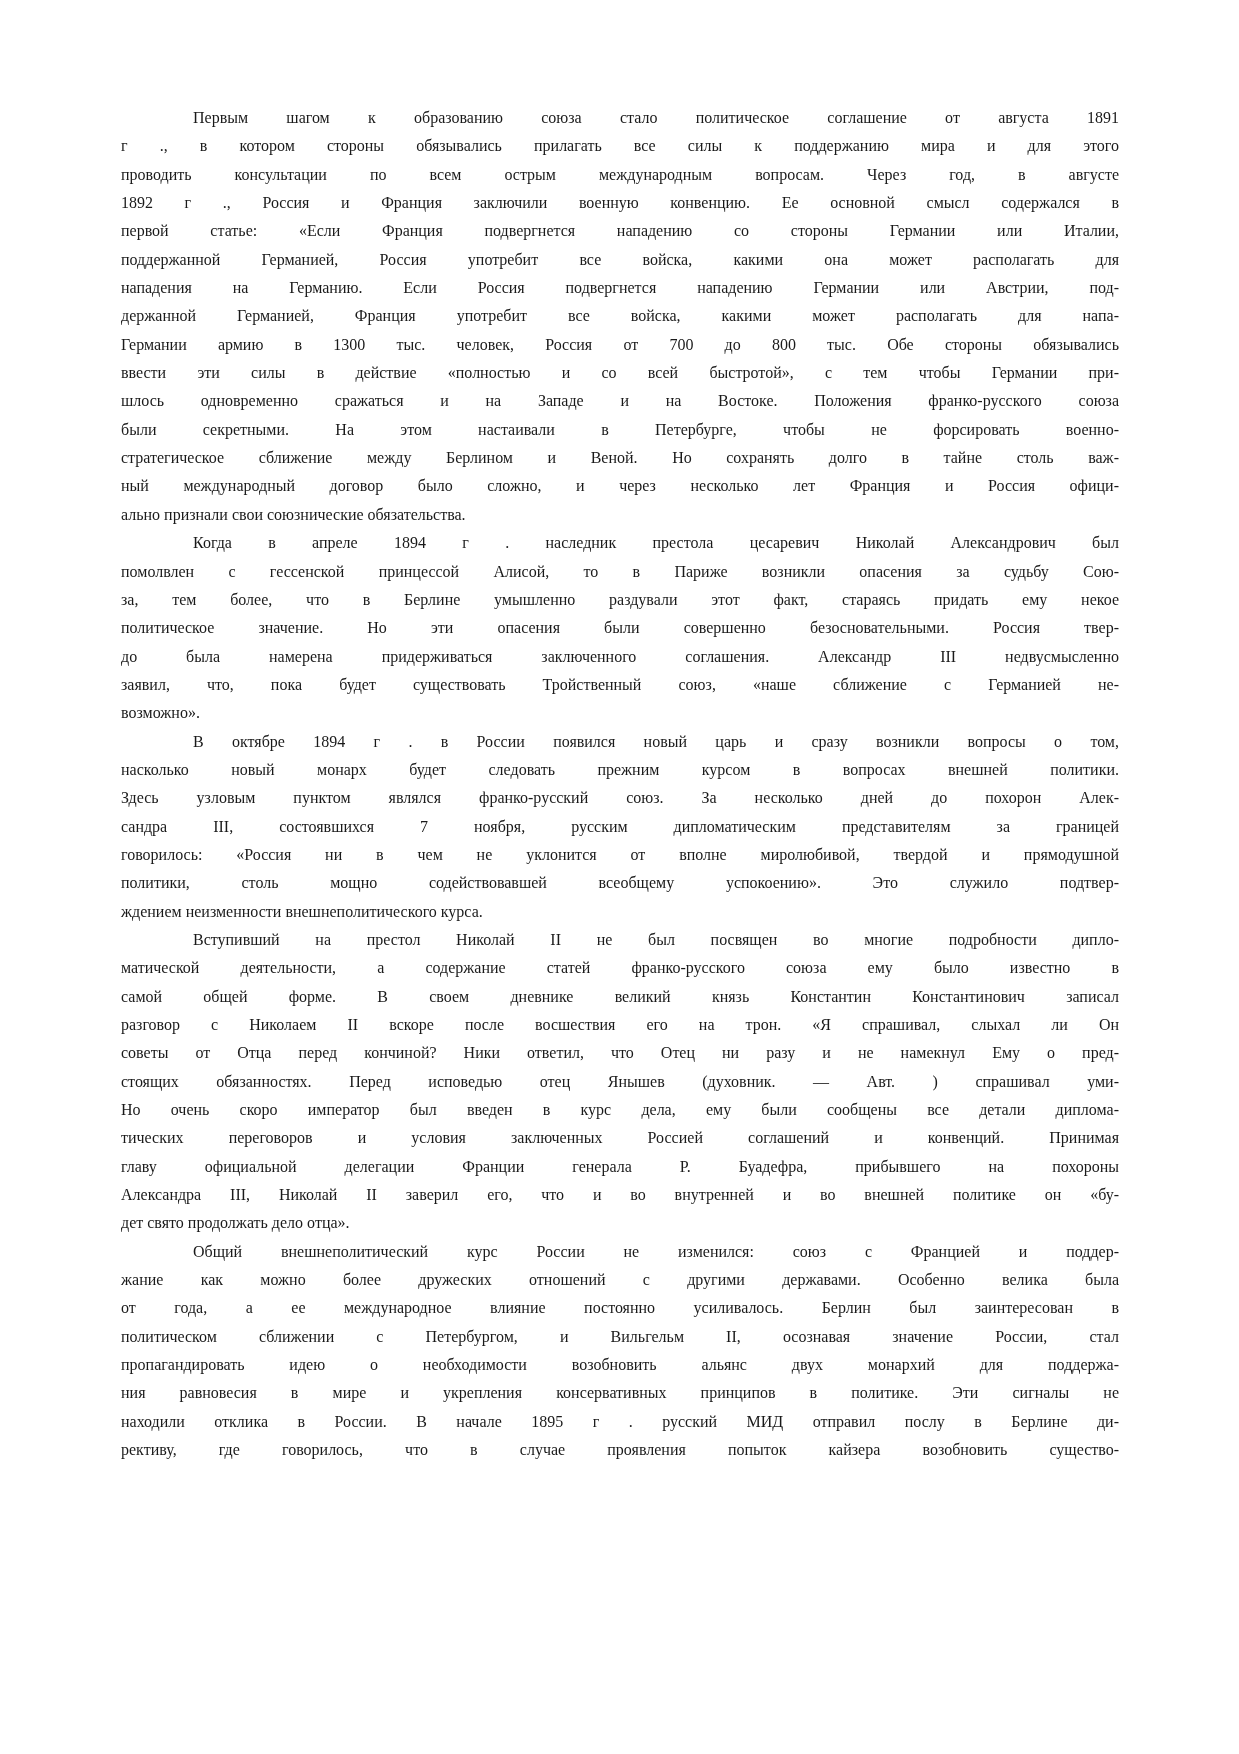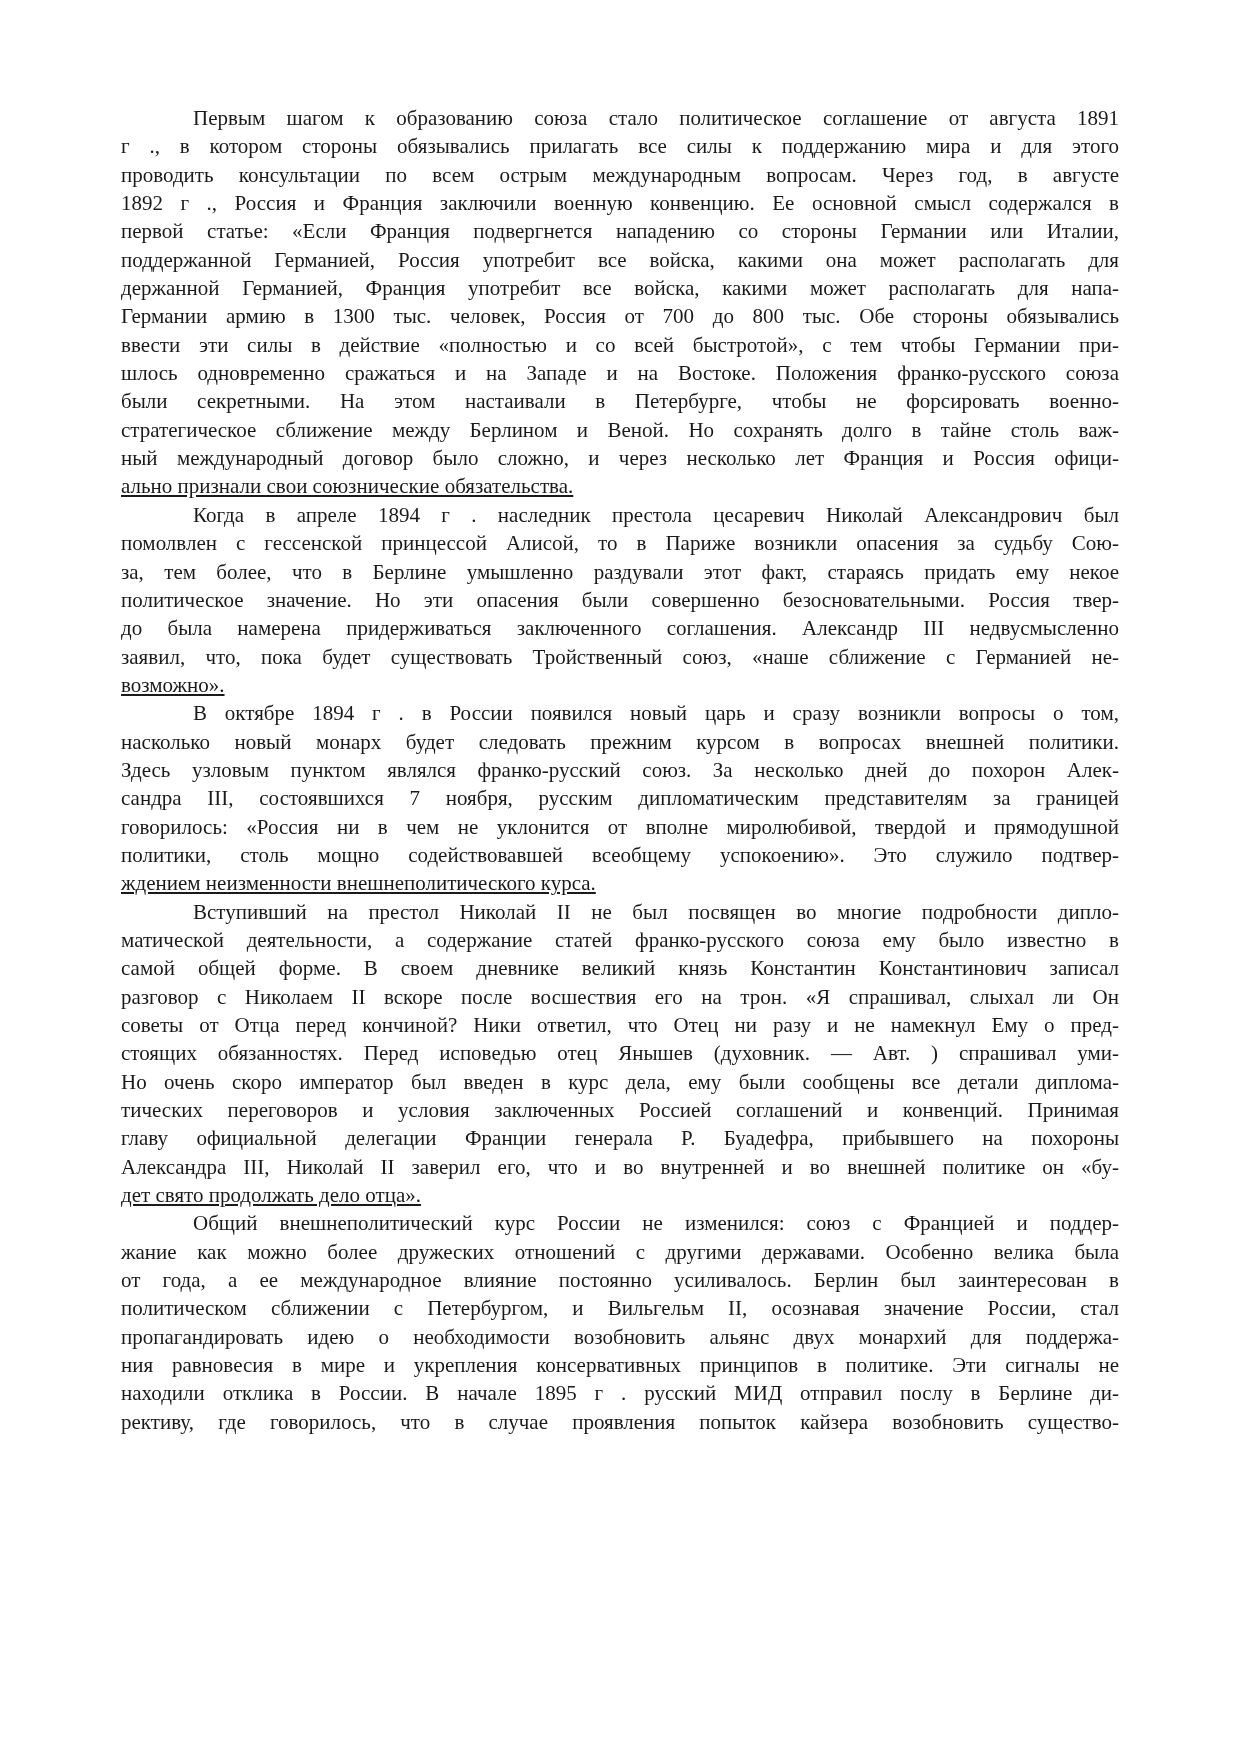--- a/index.html
+++ b/index.html
@@ -1,42 +1,43 @@
 <!DOCTYPE html>
 <html><head>
 <meta charset="utf-8">
 <style>
   html, body { margin: 0; padding: 0; background: #ffffff; }
   body { width: 1239px; height: 1754px; position: relative; overflow: hidden; }
   .page {
     position: absolute; left: 121px; top: 104px; width: 998px;
     font-family: "Liberation Serif", serif;
-    font-size: 21px; color: #1a1a1a;
+    font-size: 16px; color: #1a1a1a;
   }
   .line {
     height: 28.35px; line-height: 28.35px;
     white-space: nowrap;
     text-align: justify; text-align-last: justify;
     transform-origin: left center;
   }
   .line.indent { padding-left: 72px; }
-  .line.last { text-align-last: left; text-decoration: underline; }
+  .line.last { text-align-last: left; }
   .para { margin: 0; }
 </style>
 </head>
 <body>
 
 <div class="page">
   <div class="para">
     <div class="line indent">Первым шагом к образованию союза стало политическое соглашение от августа 1891</div>
     <div class="line">г ., в котором стороны обязывались прилагать все силы к поддержанию мира и для этого</div>
     <div class="line">проводить консультации по всем острым международным вопросам. Через год, в августе</div>
     <div class="line">1892 г ., Россия и Франция заключили военную конвенцию. Ее основной смысл содержался в</div>
     <div class="line">первой статье: «Если Франция подвергнется нападению со стороны Германии или Италии,</div>
     <div class="line">поддержанной Германией, Россия употребит все войска, какими она может располагать для</div>
+    <div class="line">нападения на Германию. Если Россия подвергнется нападению Германии или Австрии, под-</div>
     <div class="line">держанной Германией, Франция употребит все войска, какими может располагать для напа-</div>
     <div class="line">Германии армию в 1300 тыс. человек, Россия от 700 до 800 тыс. Обе стороны обязывались</div>
     <div class="line">ввести эти силы в действие «полностью и со всей быстротой», с тем чтобы Германии при-</div>
     <div class="line">шлось одновременно сражаться и на Западе и на Востоке. Положения франко-русского союза</div>
     <div class="line">были секретными. На этом настаивали в Петербурге, чтобы не форсировать военно-</div>
     <div class="line">стратегическое сближение между Берлином и Веной. Но сохранять долго в тайне столь важ-</div>
     <div class="line">ный международный договор было сложно, и через несколько лет Франция и Россия офици-</div>
     <div class="line last">ально признали свои союзнические обязательства.</div>
   </div>
   <div class="para">

